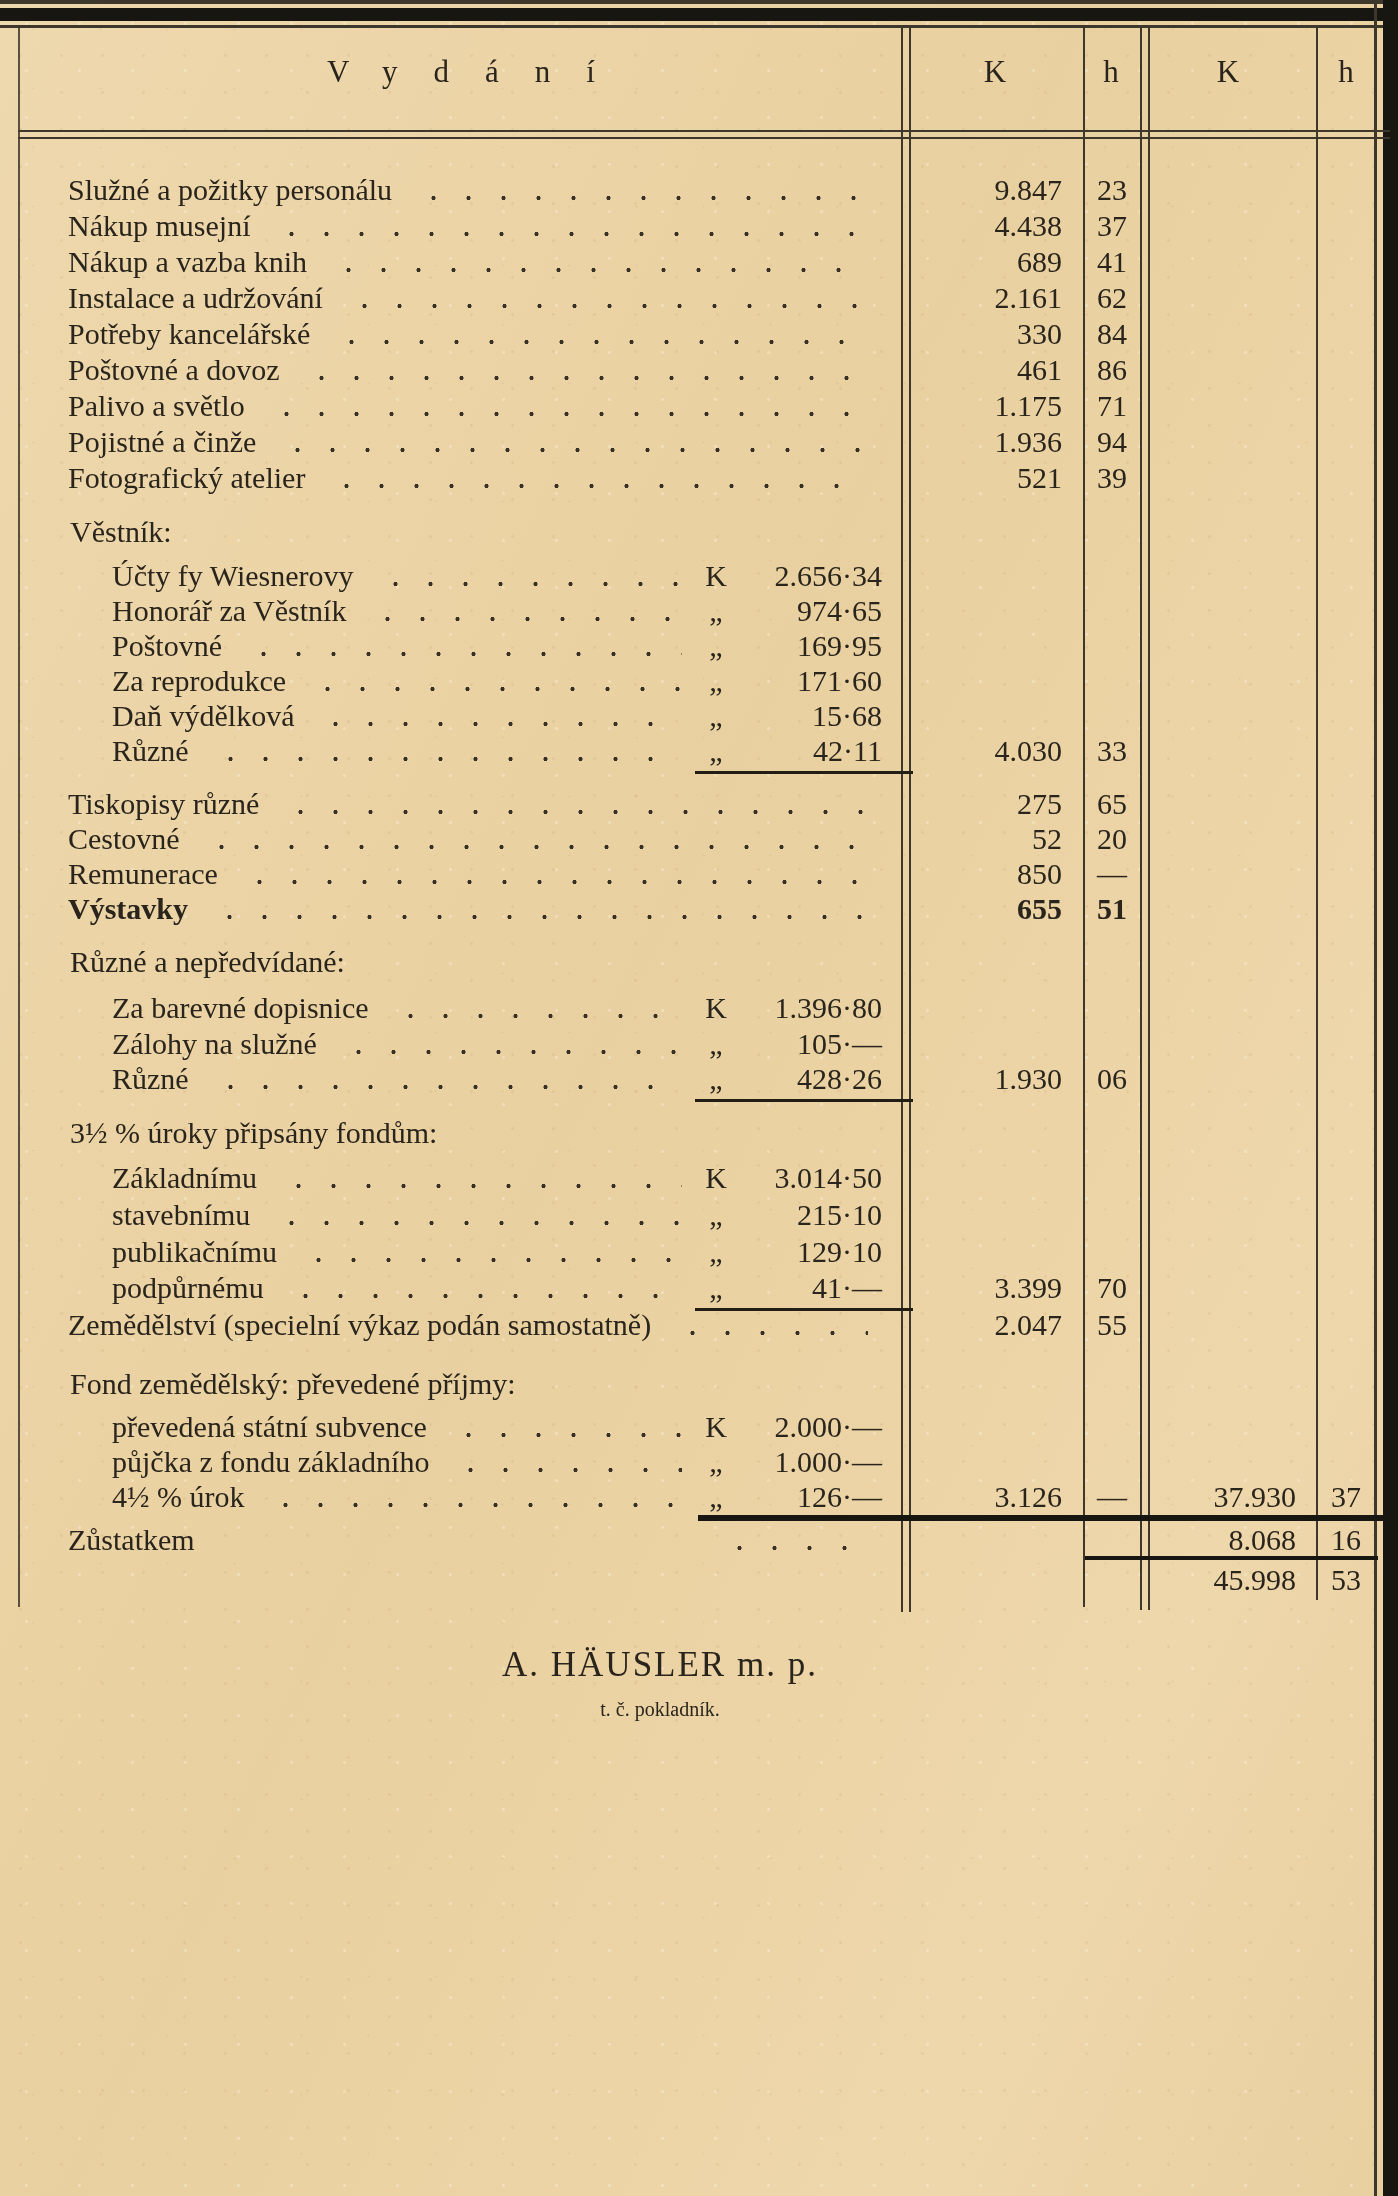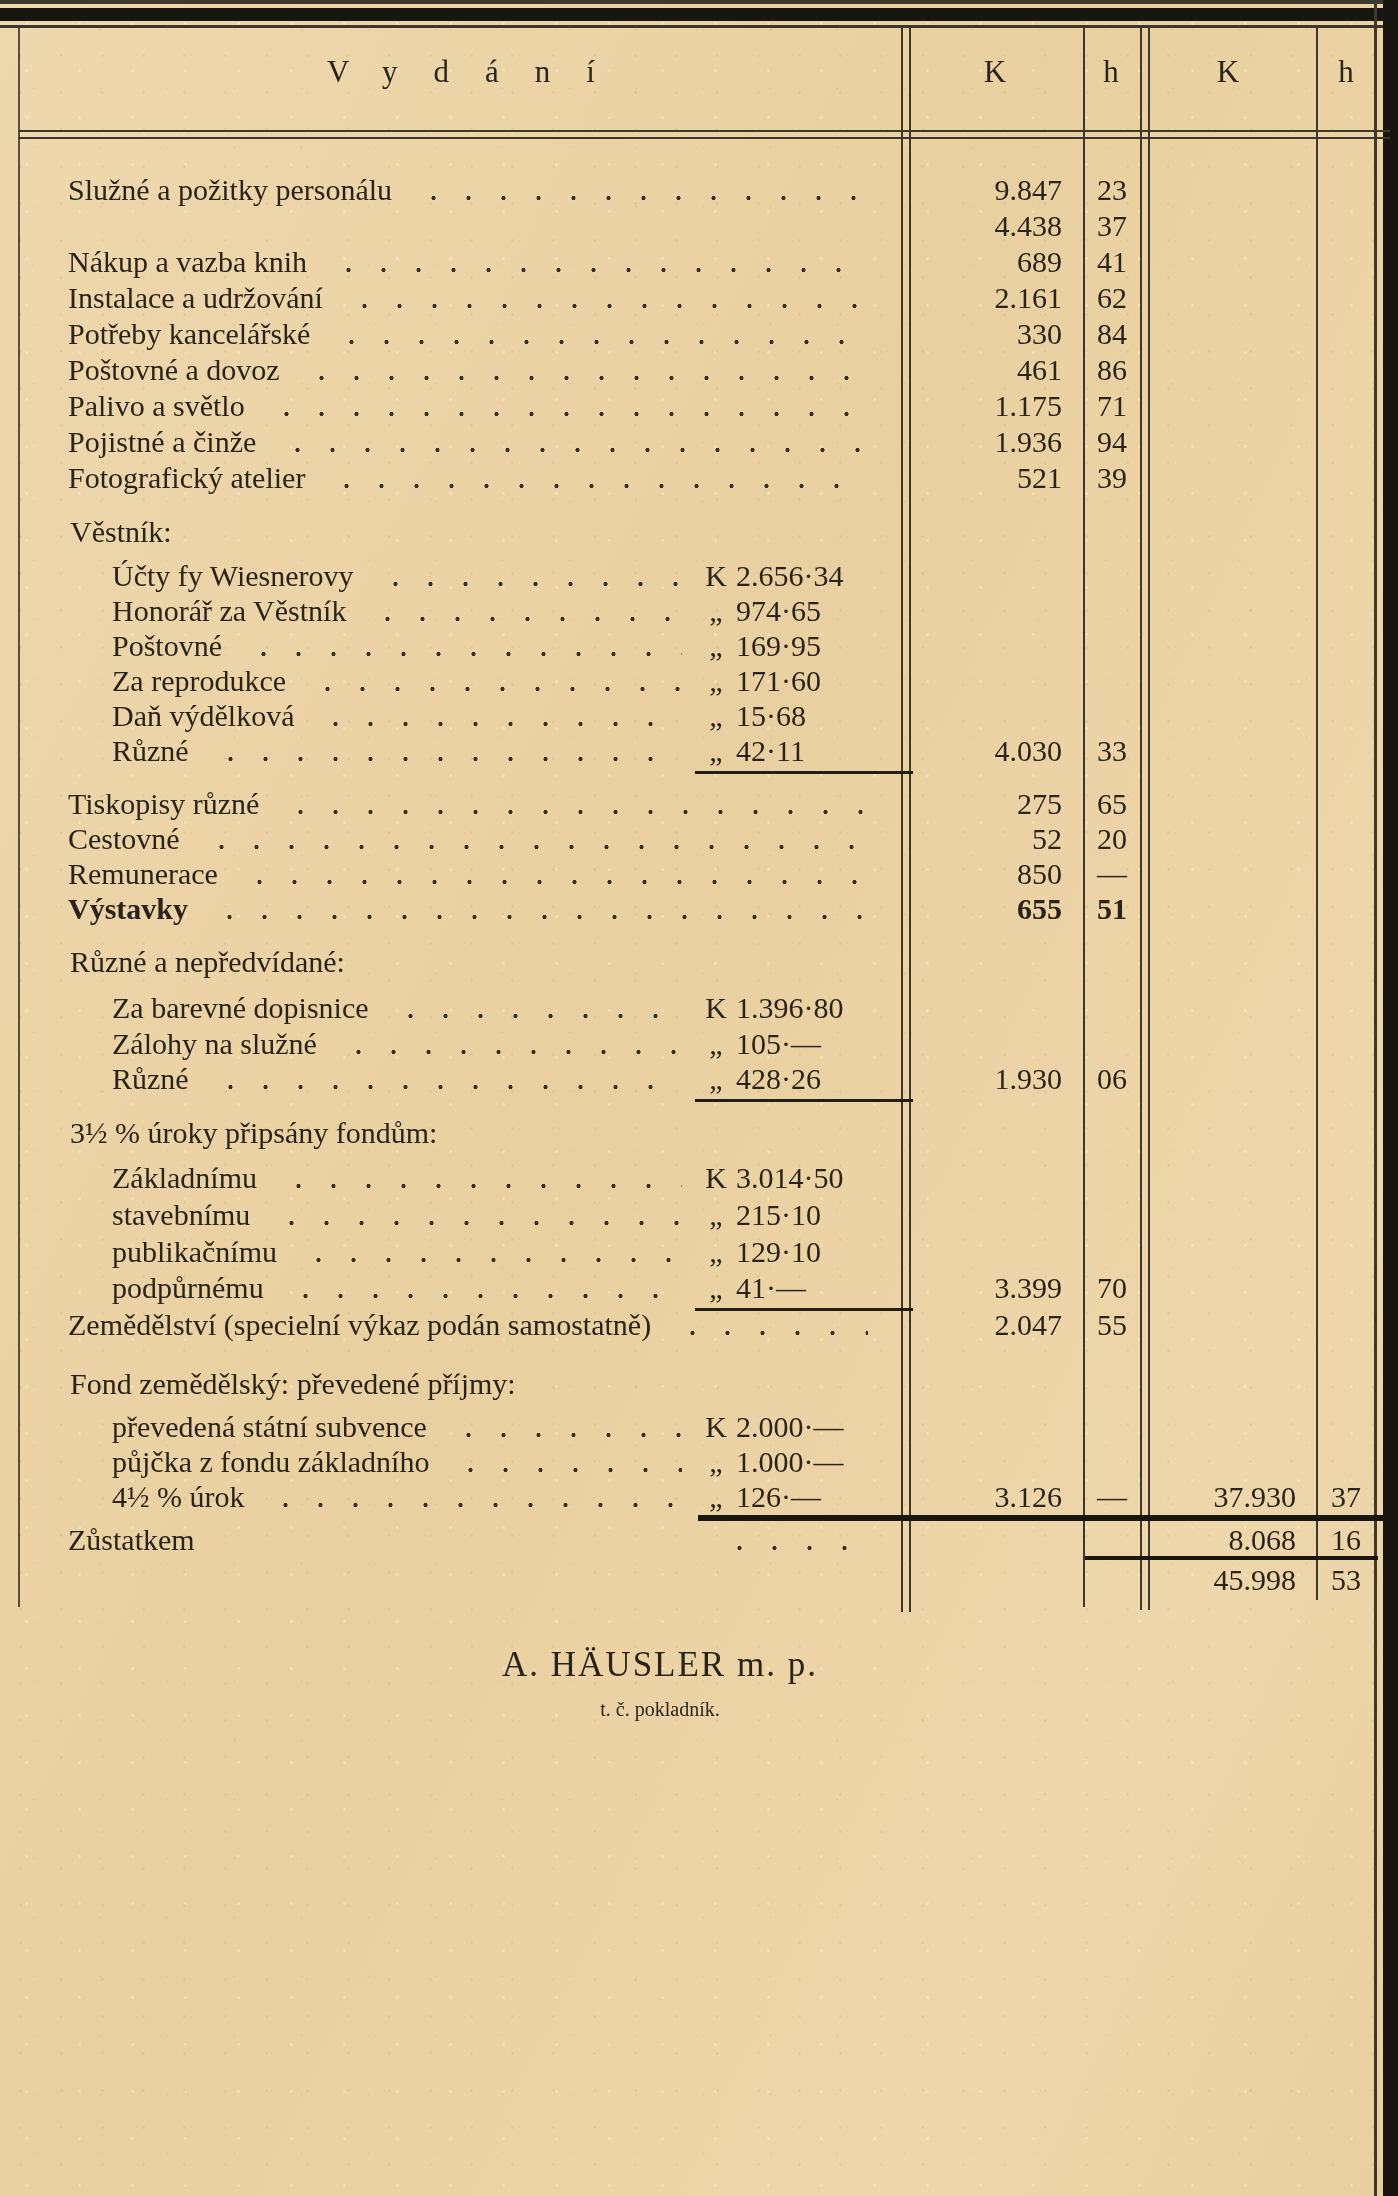--- a/index.html
+++ b/index.html
@@ -27,21 +27,21 @@
   .ind-item .lbl{margin-left:48px;}
   .ind-header .lbl{margin-left:50px;}
   .ind-sub .lbl{margin-left:92px;}
   .leader{flex:1 1 auto;margin-left:20px;margin-right:14px;
     background-image:radial-gradient(circle, rgba(40,35,27,.92) 1.8px, rgba(0,0,0,0) 2.3px);
     background-size:35px 6px;background-repeat:repeat-x;
     background-position:left 4px bottom 7px;}
   .leader.fixed{flex:0 0 150px;}
   .label-area.right-align{justify-content:space-between;}
   .cur{flex:0 0 40px;text-align:center;}
-  .amt{flex:0 0 146px;text-align:left;white-space:nowrap;}
+  .amt{flex:0 0 146px;text-align:right;white-space:nowrap;}
   .cell{position:absolute;top:0;height:36px;white-space:nowrap;}
   .k1{left:896px;width:146px;text-align:right;}
   .h1{left:1066px;width:52px;text-align:center;}
   .k2{left:1132px;width:144px;text-align:right;}
   .h2{left:1300px;width:52px;text-align:center;}
   .rule-amt{position:absolute;left:675px;bottom:-5px;width:218px;height:3px;background:#221e16;}
   
   .hdr{position:absolute;top:52px;height:40px;line-height:40px;font-size:31px;}
   .hdr.title{left:20px;width:882px;text-align:center;letter-spacing:36px;text-indent:36px;}
   .hdr.hk1{left:915px;width:160px;text-align:center;}
@@ -82,20 +82,24 @@
   <div id="rows-layer">
       <div class="row" style="top: 172px;">
         <div class="label-area ind-item">
           <span class="lbl">Služné a požitky personálu</span>
           <div class="leader"></div>
         </div>
         <span class="cell k1">9.847</span>
         <span class="cell h1">23</span>
       </div>
       <div class="row" style="top: 208px;">
+        <div class="label-area ind-item">
+          <span class="lbl">Nákup musejní</span>
+          <div class="leader"></div>
+        </div>
         <span class="cell k1">4.438</span>
         <span class="cell h1">37</span>
       </div>
       <div class="row" style="top: 244px;">
         <div class="label-area ind-item">
           <span class="lbl">Nákup a vazba knih</span>
           <div class="leader"></div>
         </div>
         <span class="cell k1">689</span>
         <span class="cell h1">41</span>

